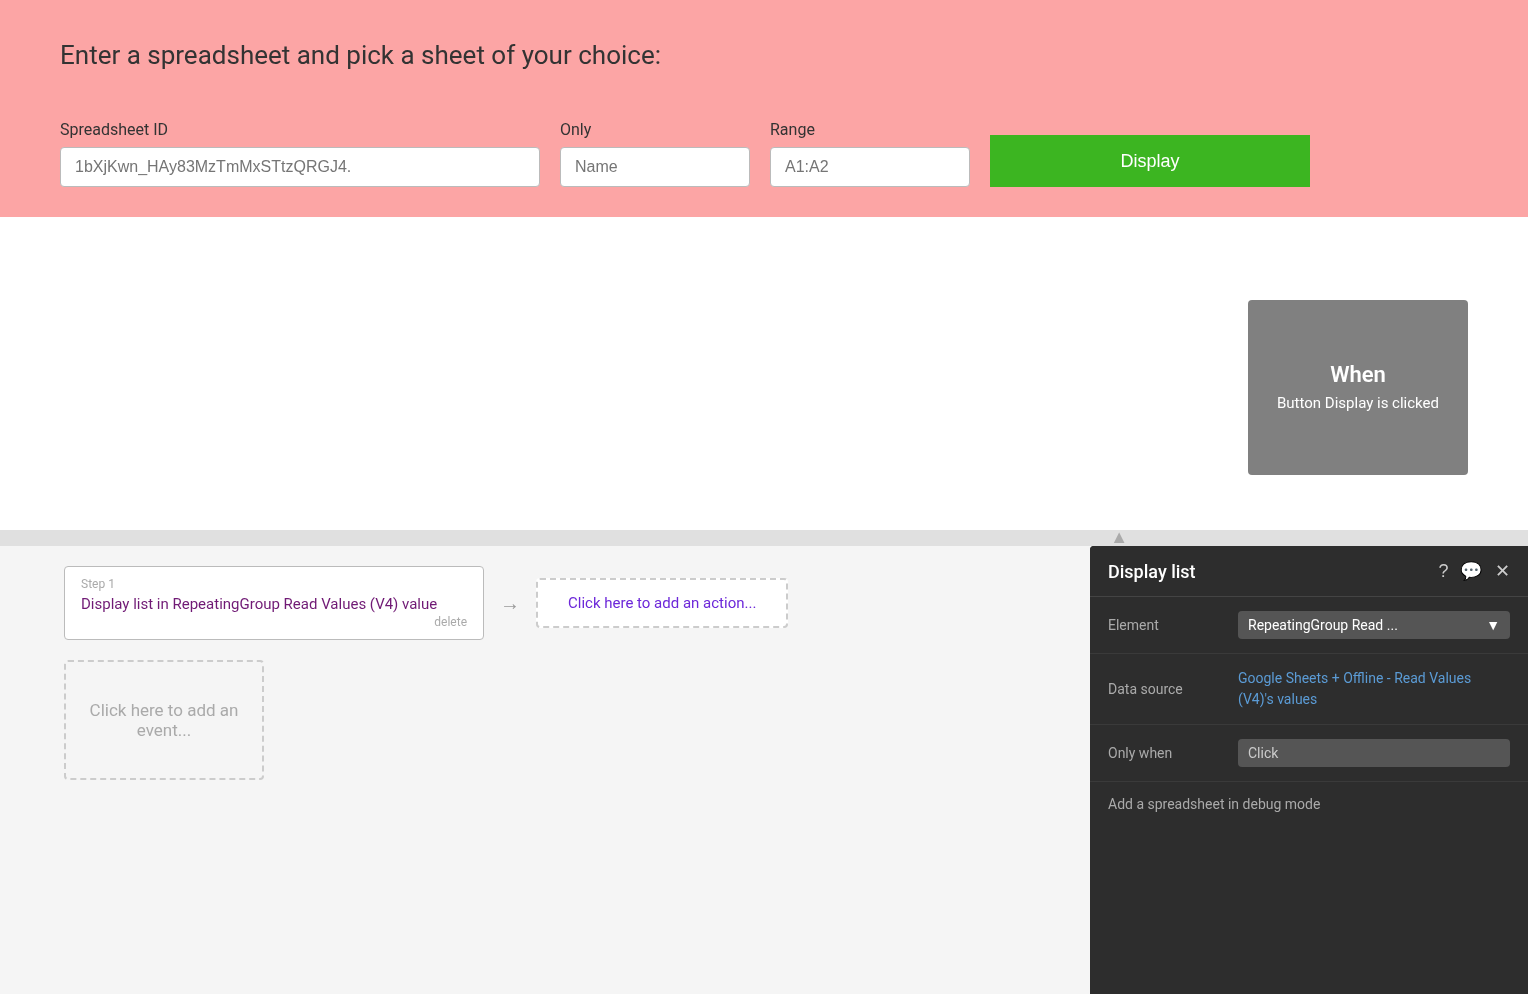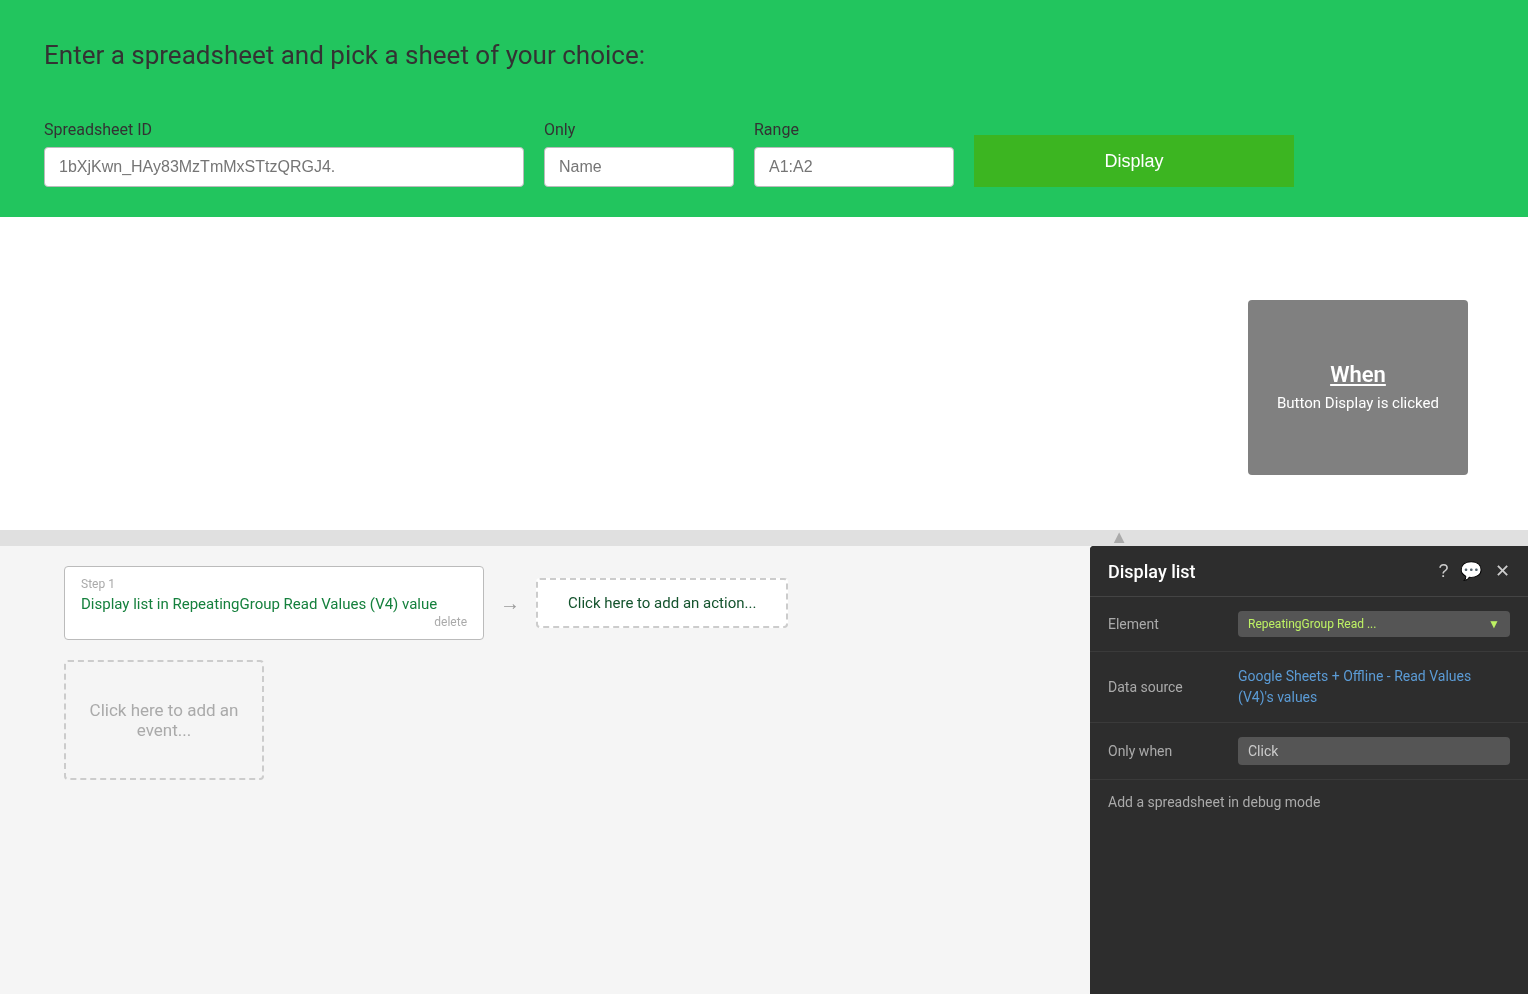--- a/index.html
+++ b/index.html
@@ -7,22 +7,22 @@
       font-family: -apple-system, BlinkMacSystemFont, 'Segoe UI', Roboto, sans-serif;
       background: #fff;
       width: 1528px;
       min-height: 994px;
       overflow: hidden;
       position: relative;
     }
 
     
     .top-section {
-      padding: 40px 60px 30px 44px;
-      background: #22c55e;
+      padding: 40px 60px 30px 60px;
+      background: #fca5a5;
       position: relative;
     }
 
     .page-instruction {
       font-size: 26px;
       color: #333;
       font-weight: 400;
       margin-bottom: 50px;
     }
 
@@ -93,21 +93,20 @@
       align-items: center;
       justify-content: center;
       color: #fff;
       text-align: center;
     }
 
     .when-title {
       font-size: 22px;
       font-weight: 600;
       margin-bottom: 6px;
-      text-decoration: underline;
     }
 
     .when-subtitle {
       font-size: 15px;
       font-weight: 400;
       line-height: 1.4;
     }
 
     
     .divider-area {
@@ -158,41 +157,41 @@
     }
 
     .step-label {
       font-size: 12px;
       color: #aaa;
       margin-bottom: 4px;
     }
 
     .step-content {
       font-size: 15px;
-      color: #15803d;
+      color: #701a75;
       font-weight: 400;
     }
 
     .step-delete {
       font-size: 12px;
       color: #aaa;
       text-align: right;
       margin-top: 2px;
     }
 
     .arrow-icon {
       font-size: 20px;
       color: #999;
     }
 
     .add-action-box {
       border: 2px dashed #ccc;
       border-radius: 4px;
       padding: 14px 30px;
-      color: #14532d;
+      color: #6d28d9;
       font-size: 15px;
       background: #fff;
       cursor: pointer;
     }
 
     
     .add-event-box {
       border: 2px dashed #ccc;
       border-radius: 4px;
       width: 200px;
@@ -267,22 +266,22 @@
     }
 
     .panel-row-value {
       flex: 1;
     }
 
     .panel-dropdown {
       background: #555;
       border: none;
       border-radius: 4px;
-      color: #bef264;
-      font-size: 12px;
+      color: #ffffff;
+      font-size: 14px;
       padding: 6px 10px;
       cursor: pointer;
       display: flex;
       align-items: center;
       gap: 8px;
       width: 100%;
     }
 
     .panel-dropdown-text {
       flex: 1;

